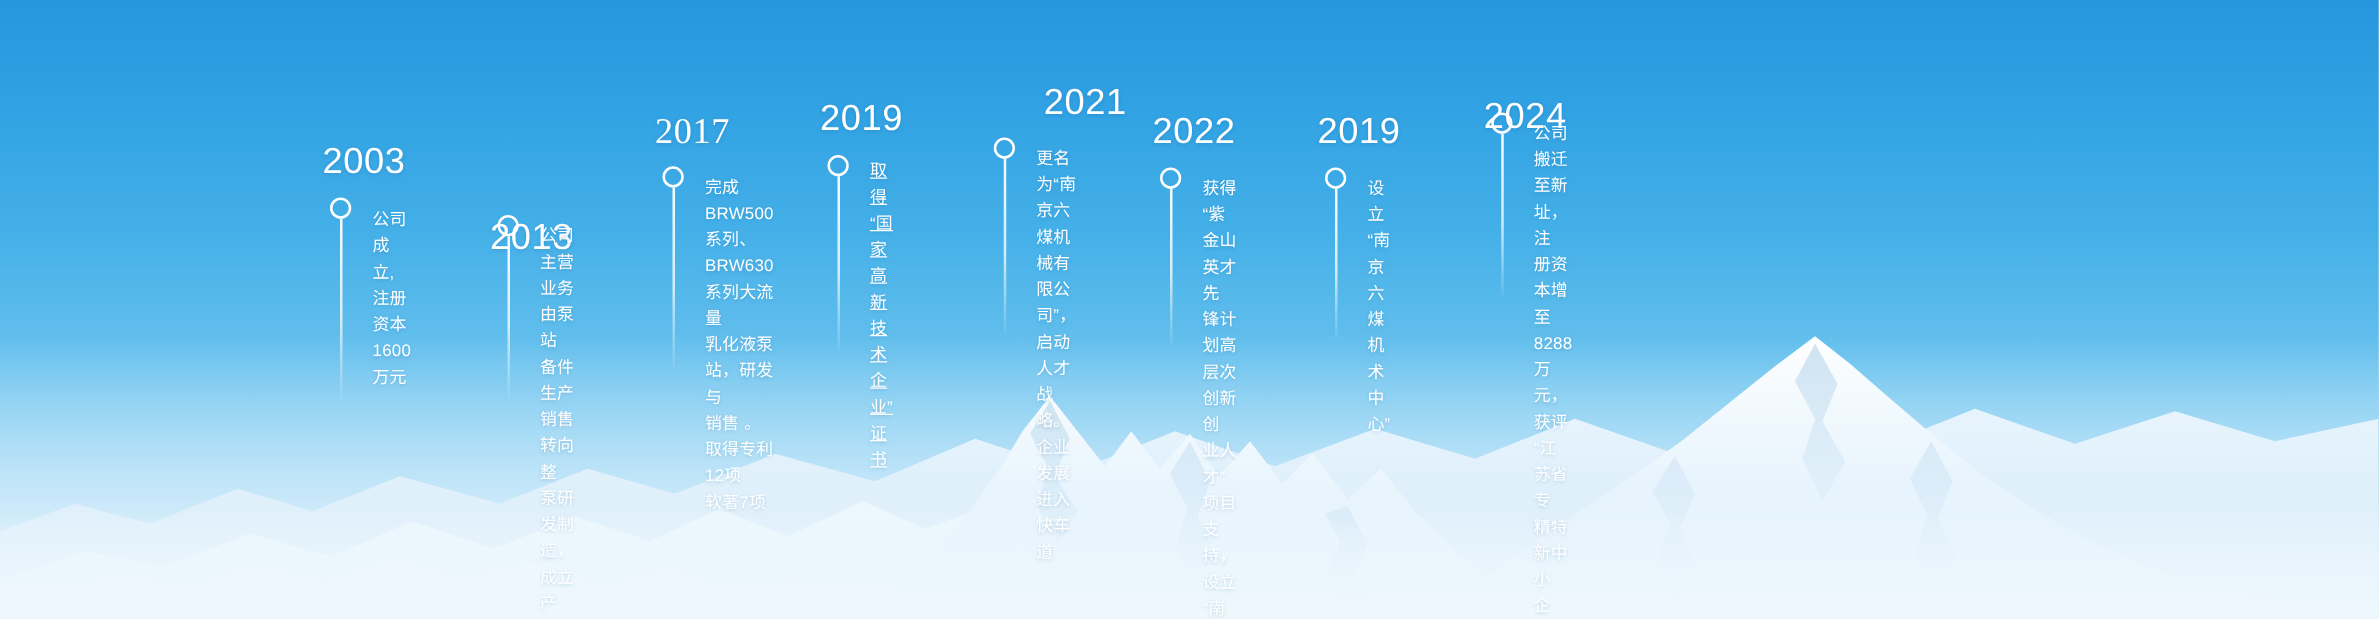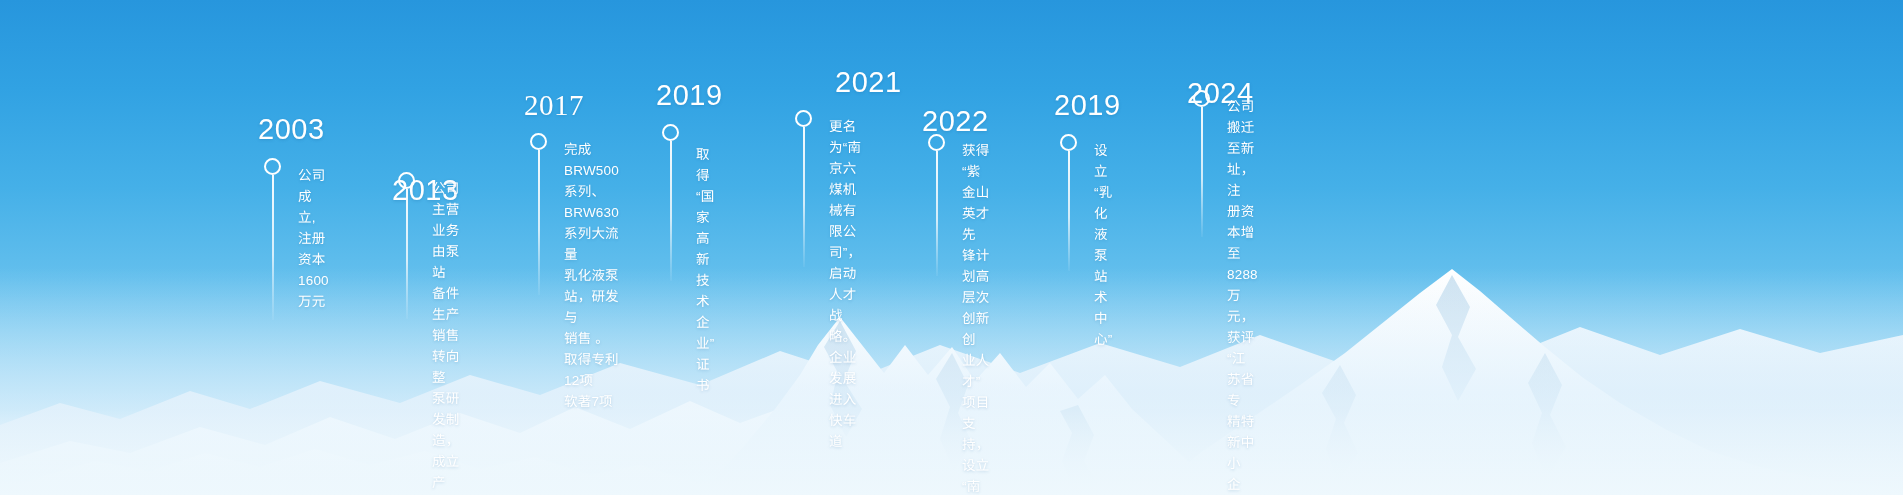--- a/index.html
+++ b/index.html
@@ -178,47 +178,47 @@
         <div class="tl-text" style="left: 34px; top: 139px;">完成BRW500系列、
 BRW630系列大流量
 乳化液泵站，研发与
 销售 。取得专利12项
 软著7项</div>
       </div>
       <div class="tl-item" style="left: 662px;">
         <div class="tl-year" style="top: 79px;">2019</div>
         <div class="tl-node" style="top: 124px;"></div>
         <div class="tl-stem" style="top: 141px; height: 140px;"></div>
-        <div class="tl-text" style="left: 34px; top: 144px;">取得“国家高新技术
+        <div class="tl-text" style="left: 34px; top: 126px; text-decoration: underline;">取得“国家高新技术
 企业”证书</div>
       </div>
       <div class="tl-item" style="left: 795px;">
         <div class="tl-year" style="top: 66px; margin-left: 46px;">2021</div>
         <div class="tl-node" style="top: 110px;"></div>
         <div class="tl-stem" style="top: 127px; height: 140px;"></div>
         <div class="tl-text" style="left: 34px; top: 116px;">更名为“南京六煤机
 械有限公司”，启动
 人才战略。企业发展
 进入快车道</div>
       </div>
       <div class="tl-item" style="left: 928px;">
-        <div class="tl-year" style="top: 89px; margin-top: 16px;">2022</div>
+        <div class="tl-year" style="top: 89px;">2022</div>
         <div class="tl-node" style="top: 134px;"></div>
         <div class="tl-stem" style="top: 151px; height: 125px;"></div>
         <div class="tl-text" style="left: 34px; top: 140px;">获得“紫金山英才先
 锋计划高层次创新创
 业人才”项目支持，
 设立“南京市企业专
 家工作室”</div>
       </div>
       <div class="tl-item" style="left: 1060px;">
         <div class="tl-year" style="top: 89px;">2019</div>
         <div class="tl-node" style="top: 134px;"></div>
         <div class="tl-stem" style="top: 151px; height: 120px;"></div>
-        <div class="tl-text" style="left: 34px; top: 140px;">设立“乳化液泵站
+        <div class="tl-text" style="left: 34px; top: 140px;">设立“南京六煤机
 术中心”</div>
       </div>
       <div class="tl-item" style="left: 1193px;">
         <div class="tl-year" style="top: 45px; margin-top: 32px;">2024</div>
         <div class="tl-node" style="top: 90px;"></div>
         <div class="tl-stem" style="top: 107px; height: 130px;"></div>
         <div class="tl-text" style="left: 34px; top: 96px;">公司搬迁至新址，注
 册资本增至8288万
 元，获评“江苏省专
 精特新中小

